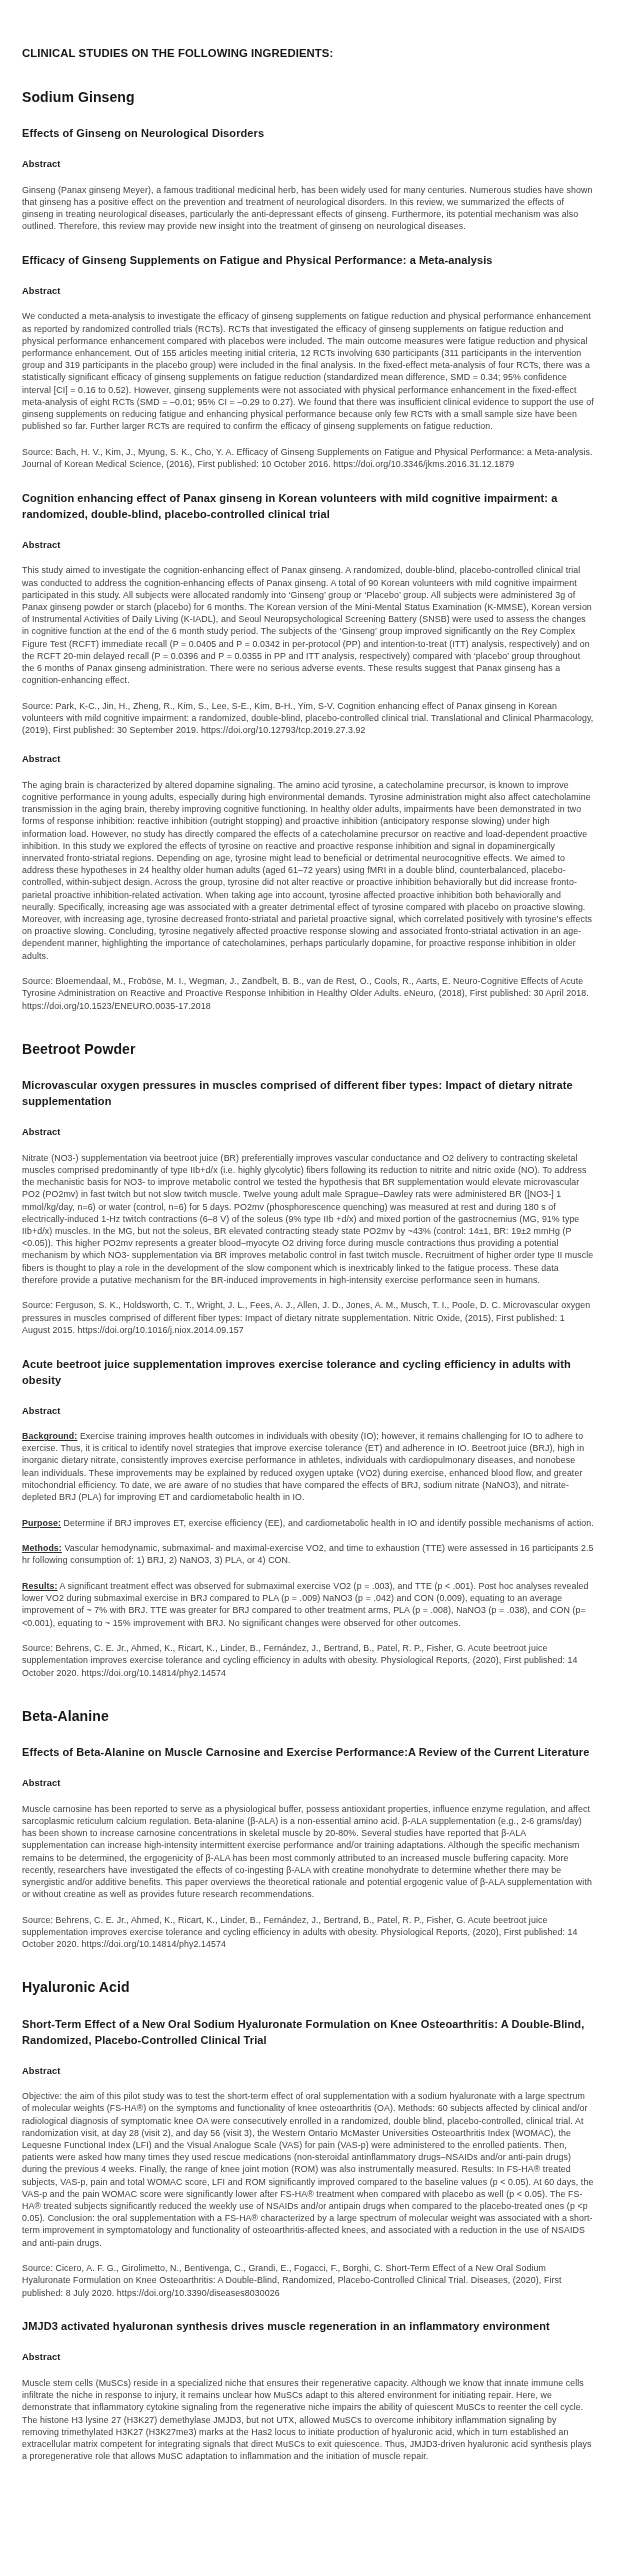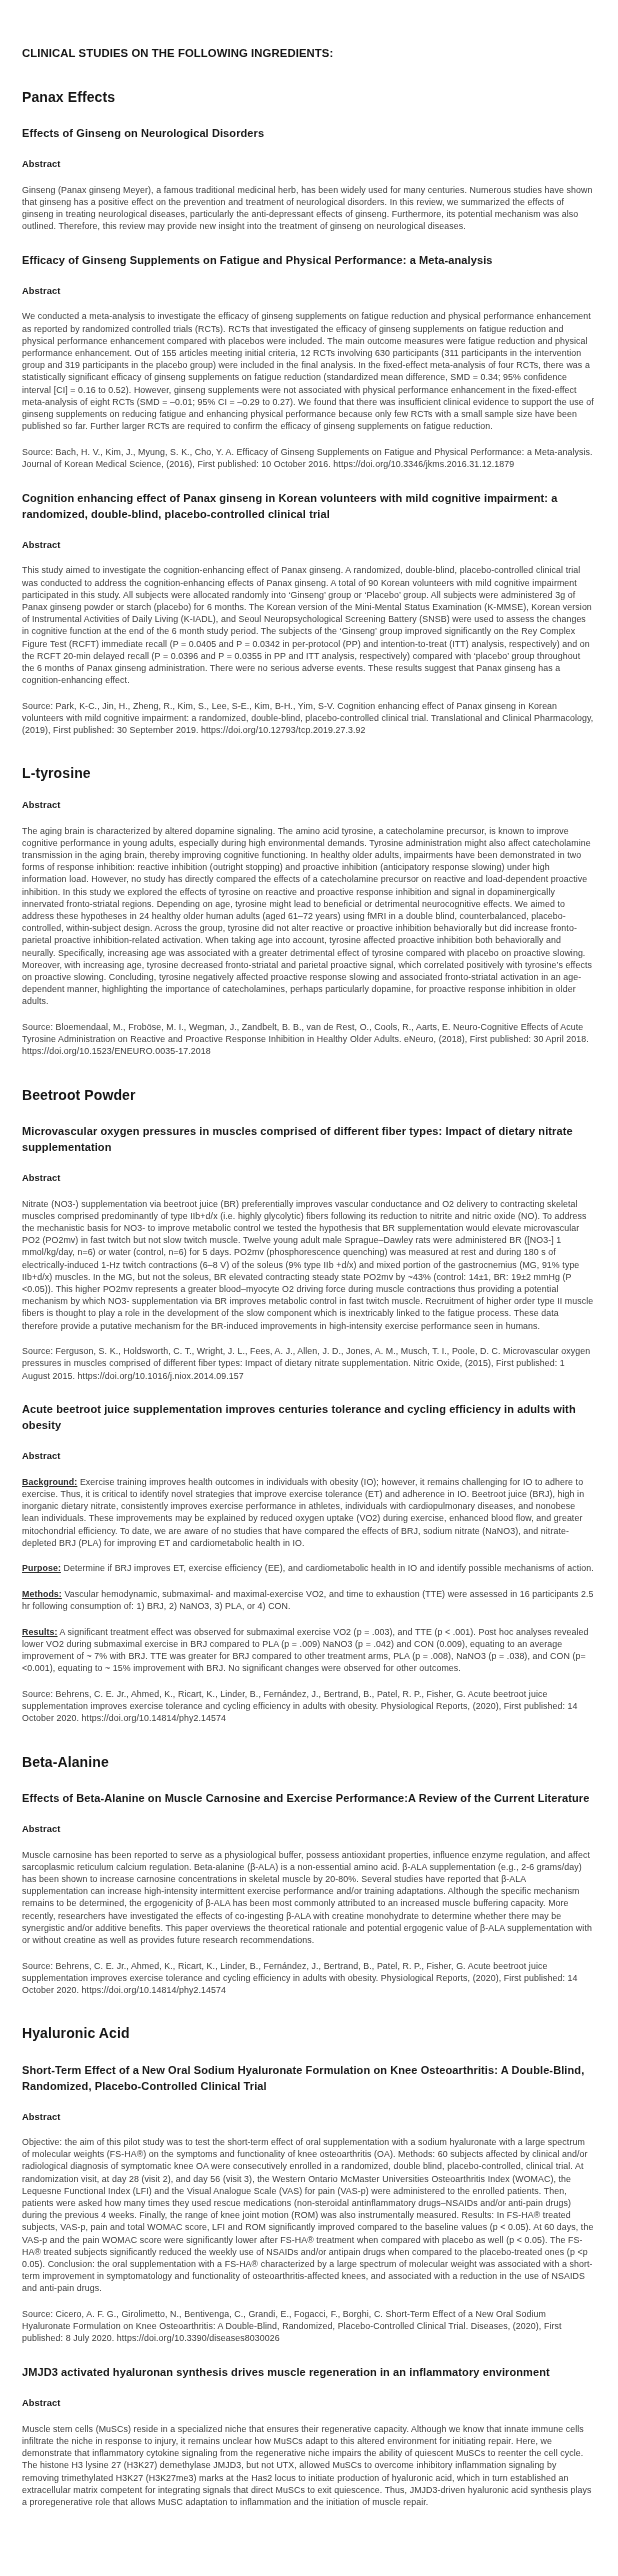--- a/index.html
+++ b/index.html
@@ -39,57 +39,56 @@
   p.source-line { color: #3c3c3c; }
 </style>
 </head>
 <body>
 
 <div class="page">
   <h2 class="page-subtitle">CLINICAL STUDIES ON THE FOLLOWING INGREDIENTS:</h2>
 
   <div id="sections-host">
       <section class="ingredient-section">
-        <h2 class="ingredient-title">Panax Effects</h2>
+        <h2 class="ingredient-title">Sodium Ginseng</h2>
         <article class="study">
           <h3 class="study-title">Effects of Ginseng on Neurological Disorders</h3>
           <h4 class="abstract-heading">Abstract</h4>
           <p class="body-paragraph">Ginseng (Panax ginseng Meyer), a famous traditional medicinal herb, has been widely used for many centuries. Numerous studies have shown that ginseng has a positive effect on the prevention and treatment of neurological disorders. In this review, we summarized the effects of ginseng in treating neurological diseases, particularly the anti-depressant effects of ginseng. Furthermore, its potential mechanism was also outlined. Therefore, this review may provide new insight into the treatment of ginseng on neurological diseases.</p>
         </article>
         <article class="study">
           <h3 class="study-title">Efficacy of Ginseng Supplements on Fatigue and Physical Performance: a Meta-analysis</h3>
           <h4 class="abstract-heading">Abstract</h4>
           <p class="body-paragraph">We conducted a meta-analysis to investigate the efficacy of ginseng supplements on fatigue reduction and physical performance enhancement as reported by randomized controlled trials (RCTs). RCTs that investigated the efficacy of ginseng supplements on fatigue reduction and physical performance enhancement compared with placebos were included. The main outcome measures were fatigue reduction and physical performance enhancement. Out of 155 articles meeting initial criteria, 12 RCTs involving 630 participants (311 participants in the intervention group and 319 participants in the placebo group) were included in the final analysis. In the fixed-effect meta-analysis of four RCTs, there was a statistically significant efficacy of ginseng supplements on fatigue reduction (standardized mean difference, SMD = 0.34; 95% confidence interval [CI] = 0.16 to 0.52). However, ginseng supplements were not associated with physical performance enhancement in the fixed-effect meta-analysis of eight RCTs (SMD = –0.01; 95% CI = –0.29 to 0.27). We found that there was insufficient clinical evidence to support the use of ginseng supplements on reducing fatigue and enhancing physical performance because only few RCTs with a small sample size have been published so far. Further larger RCTs are required to confirm the efficacy of ginseng supplements on fatigue reduction.</p>
           <p class="source-line">Source: Bach, H. V., Kim, J., Myung, S. K., Cho, Y. A. Efficacy of Ginseng Supplements on Fatigue and Physical Performance: a Meta-analysis. Journal of Korean Medical Science, (2016), First published: 10 October 2016. https://doi.org/10.3346/jkms.2016.31.12.1879</p>
         </article>
         <article class="study">
           <h3 class="study-title">Cognition enhancing effect of Panax ginseng in Korean volunteers with mild cognitive impairment: a randomized, double-blind, placebo-controlled clinical trial</h3>
           <h4 class="abstract-heading">Abstract</h4>
           <p class="body-paragraph">This study aimed to investigate the cognition-enhancing effect of Panax ginseng. A randomized, double-blind, placebo-controlled clinical trial was conducted to address the cognition-enhancing effects of Panax ginseng. A total of 90 Korean volunteers with mild cognitive impairment participated in this study. All subjects were allocated randomly into ‘Ginseng’ group or ‘Placebo’ group. All subjects were administered 3g of Panax ginseng powder or starch (placebo) for 6 months. The Korean version of the Mini-Mental Status Examination (K-MMSE), Korean version of Instrumental Activities of Daily Living (K-IADL), and Seoul Neuropsychological Screening Battery (SNSB) were used to assess the changes in cognitive function at the end of the 6 month study period. The subjects of the ‘Ginseng’ group improved significantly on the Rey Complex Figure Test (RCFT) immediate recall (P = 0.0405 and P = 0.0342 in per-protocol (PP) and intention-to-treat (ITT) analysis, respectively) and on the RCFT 20-min delayed recall (P = 0.0396 and P = 0.0355 in PP and ITT analysis, respectively) compared with ‘placebo’ group throughout the 6 months of Panax ginseng administration. There were no serious adverse events. These results suggest that Panax ginseng has a cognition-enhancing effect.</p>
           <p class="source-line">Source: Park, K-C., Jin, H., Zheng, R., Kim, S., Lee, S-E., Kim, B-H., Yim, S-V. Cognition enhancing effect of Panax ginseng in Korean volunteers with mild cognitive impairment: a randomized, double-blind, placebo-controlled clinical trial. Translational and Clinical Pharmacology, (2019), First published: 30 September 2019. https://doi.org/10.12793/tcp.2019.27.3.92</p>
         </article>
       </section>
       <section class="ingredient-section">
-        <h2 class="ingredient-title">L-tyrosine</h2>
         <article class="study">
           <h4 class="abstract-heading">Abstract</h4>
           <p class="body-paragraph">The aging brain is characterized by altered dopamine signaling. The amino acid tyrosine, a catecholamine precursor, is known to improve cognitive performance in young adults, especially during high environmental demands. Tyrosine administration might also affect catecholamine transmission in the aging brain, thereby improving cognitive functioning. In healthy older adults, impairments have been demonstrated in two forms of response inhibition: reactive inhibition (outright stopping) and proactive inhibition (anticipatory response slowing) under high information load. However, no study has directly compared the effects of a catecholamine precursor on reactive and load-dependent proactive inhibition. In this study we explored the effects of tyrosine on reactive and proactive response inhibition and signal in dopaminergically innervated fronto-striatal regions. Depending on age, tyrosine might lead to beneficial or detrimental neurocognitive effects. We aimed to address these hypotheses in 24 healthy older human adults (aged 61–72 years) using fMRI in a double blind, counterbalanced, placebo-controlled, within-subject design. Across the group, tyrosine did not alter reactive or proactive inhibition behaviorally but did increase fronto-parietal proactive inhibition-related activation. When taking age into account, tyrosine affected proactive inhibition both behaviorally and neurally. Specifically, increasing age was associated with a greater detrimental effect of tyrosine compared with placebo on proactive slowing. Moreover, with increasing age, tyrosine decreased fronto-striatal and parietal proactive signal, which correlated positively with tyrosine’s effects on proactive slowing. Concluding, tyrosine negatively affected proactive response slowing and associated fronto-striatal activation in an age-dependent manner, highlighting the importance of catecholamines, perhaps particularly dopamine, for proactive response inhibition in older adults.</p>
           <p class="source-line">Source: Bloemendaal, M., Froböse, M. I., Wegman, J., Zandbelt, B. B., van de Rest, O., Cools, R., Aarts, E. Neuro-Cognitive Effects of Acute Tyrosine Administration on Reactive and Proactive Response Inhibition in Healthy Older Adults. eNeuro, (2018), First published: 30 April 2018. https://doi.org/10.1523/ENEURO.0035-17.2018</p>
         </article>
       </section>
       <section class="ingredient-section">
         <h2 class="ingredient-title">Beetroot Powder</h2>
         <article class="study">
           <h3 class="study-title">Microvascular oxygen pressures in muscles comprised of different fiber types: Impact of dietary nitrate supplementation</h3>
           <h4 class="abstract-heading">Abstract</h4>
           <p class="body-paragraph">Nitrate (NO3-) supplementation via beetroot juice (BR) preferentially improves vascular conductance and O2 delivery to contracting skeletal muscles comprised predominantly of type IIb+d/x (i.e. highly glycolytic) fibers following its reduction to nitrite and nitric oxide (NO). To address the mechanistic basis for NO3- to improve metabolic control we tested the hypothesis that BR supplementation would elevate microvascular PO2 (PO2mv) in fast twitch but not slow twitch muscle. Twelve young adult male Sprague–Dawley rats were administered BR ([NO3-] 1 mmol/kg/day, n=6) or water (control, n=6) for 5 days. PO2mv (phosphorescence quenching) was measured at rest and during 180 s of electrically-induced 1-Hz twitch contractions (6–8 V) of the soleus (9% type IIb +d/x) and mixed portion of the gastrocnemius (MG, 91% type IIb+d/x) muscles. In the MG, but not the soleus, BR elevated contracting steady state PO2mv by ~43% (control: 14±1, BR: 19±2 mmHg (P &lt;0.05)). This higher PO2mv represents a greater blood–myocyte O2 driving force during muscle contractions thus providing a potential mechanism by which NO3- supplementation via BR improves metabolic control in fast twitch muscle. Recruitment of higher order type II muscle fibers is thought to play a role in the development of the slow component which is inextricably linked to the fatigue process. These data therefore provide a putative mechanism for the BR-induced improvements in high-intensity exercise performance seen in humans.</p>
           <p class="source-line">Source: Ferguson, S. K., Holdsworth, C. T., Wright, J. L., Fees, A. J., Allen, J. D., Jones, A. M., Musch, T. I., Poole, D. C. Microvascular oxygen pressures in muscles comprised of different fiber types: Impact of dietary nitrate supplementation. Nitric Oxide, (2015), First published: 1 August 2015. https://doi.org/10.1016/j.niox.2014.09.157</p>
         </article>
         <article class="study">
-          <h3 class="study-title">Acute beetroot juice supplementation improves centuries tolerance and cycling efficiency in adults with obesity</h3>
+          <h3 class="study-title">Acute beetroot juice supplementation improves exercise tolerance and cycling efficiency in adults with obesity</h3>
           <h4 class="abstract-heading">Abstract</h4>
           <p class="body-paragraph"><strong>Background:</strong> Exercise training improves health outcomes in individuals with obesity (IO); however, it remains challenging for IO to adhere to exercise. Thus, it is critical to identify novel strategies that improve exercise tolerance (ET) and adherence in IO. Beetroot juice (BRJ), high in inorganic dietary nitrate, consistently improves exercise performance in athletes, individuals with cardiopulmonary diseases, and nonobese lean individuals. These improvements may be explained by reduced oxygen uptake (VO2) during exercise, enhanced blood flow, and greater mitochondrial efficiency. To date, we are aware of no studies that have compared the effects of BRJ, sodium nitrate (NaNO3), and nitrate-depleted BRJ (PLA) for improving ET and cardiometabolic health in IO.</p>
           <p class="body-paragraph"><strong>Purpose:</strong> Determine if BRJ improves ET, exercise efficiency (EE), and cardiometabolic health in IO and identify possible mechanisms of action.</p>
           <p class="body-paragraph"><strong>Methods:</strong> Vascular hemodynamic, submaximal- and maximal-exercise VO2, and time to exhaustion (TTE) were assessed in 16 participants 2.5 hr following consumption of: 1) BRJ, 2) NaNO3, 3) PLA, or 4) CON.</p>
           <p class="body-paragraph"><strong>Results:</strong> A significant treatment effect was observed for submaximal exercise VO2 (p = .003), and TTE (p &lt; .001). Post hoc analyses revealed lower VO2 during submaximal exercise in BRJ compared to PLA (p = .009) NaNO3 (p = .042) and CON (0.009), equating to an average improvement of ~ 7% with BRJ. TTE was greater for BRJ compared to other treatment arms, PLA (p = .008), NaNO3 (p = .038), and CON (p= &lt;0.001), equating to ~ 15% improvement with BRJ. No significant changes were observed for other outcomes.</p>
           <p class="source-line">Source: Behrens, C. E. Jr., Ahmed, K., Ricart, K., Linder, B., Fernández, J., Bertrand, B., Patel, R. P., Fisher, G. Acute beetroot juice supplementation improves exercise tolerance and cycling efficiency in adults with obesity. Physiological Reports, (2020), First published: 14 October 2020. https://doi.org/10.14814/phy2.14574</p>
         </article>
       </section>
       <section class="ingredient-section">
         <h2 class="ingredient-title">Beta-Alanine</h2>

